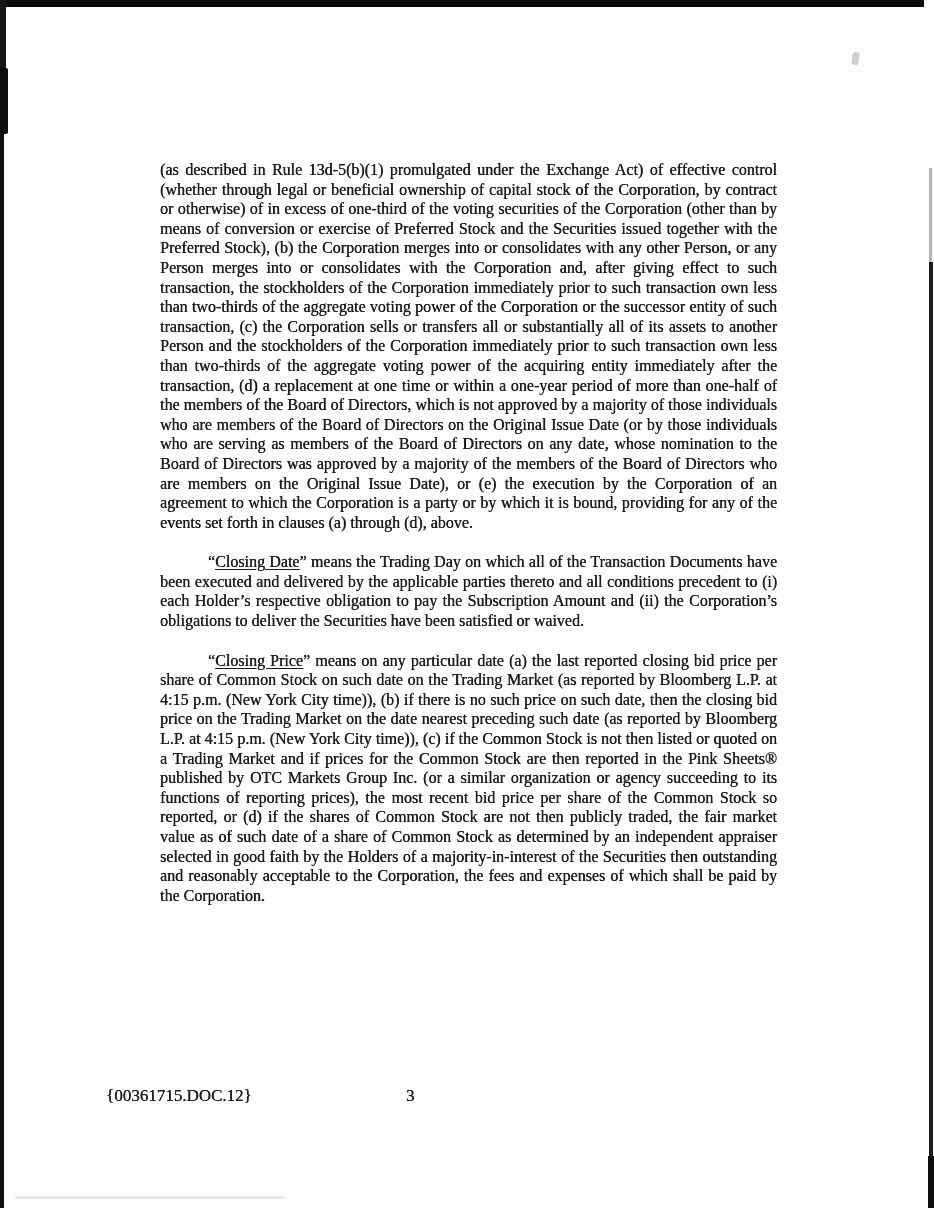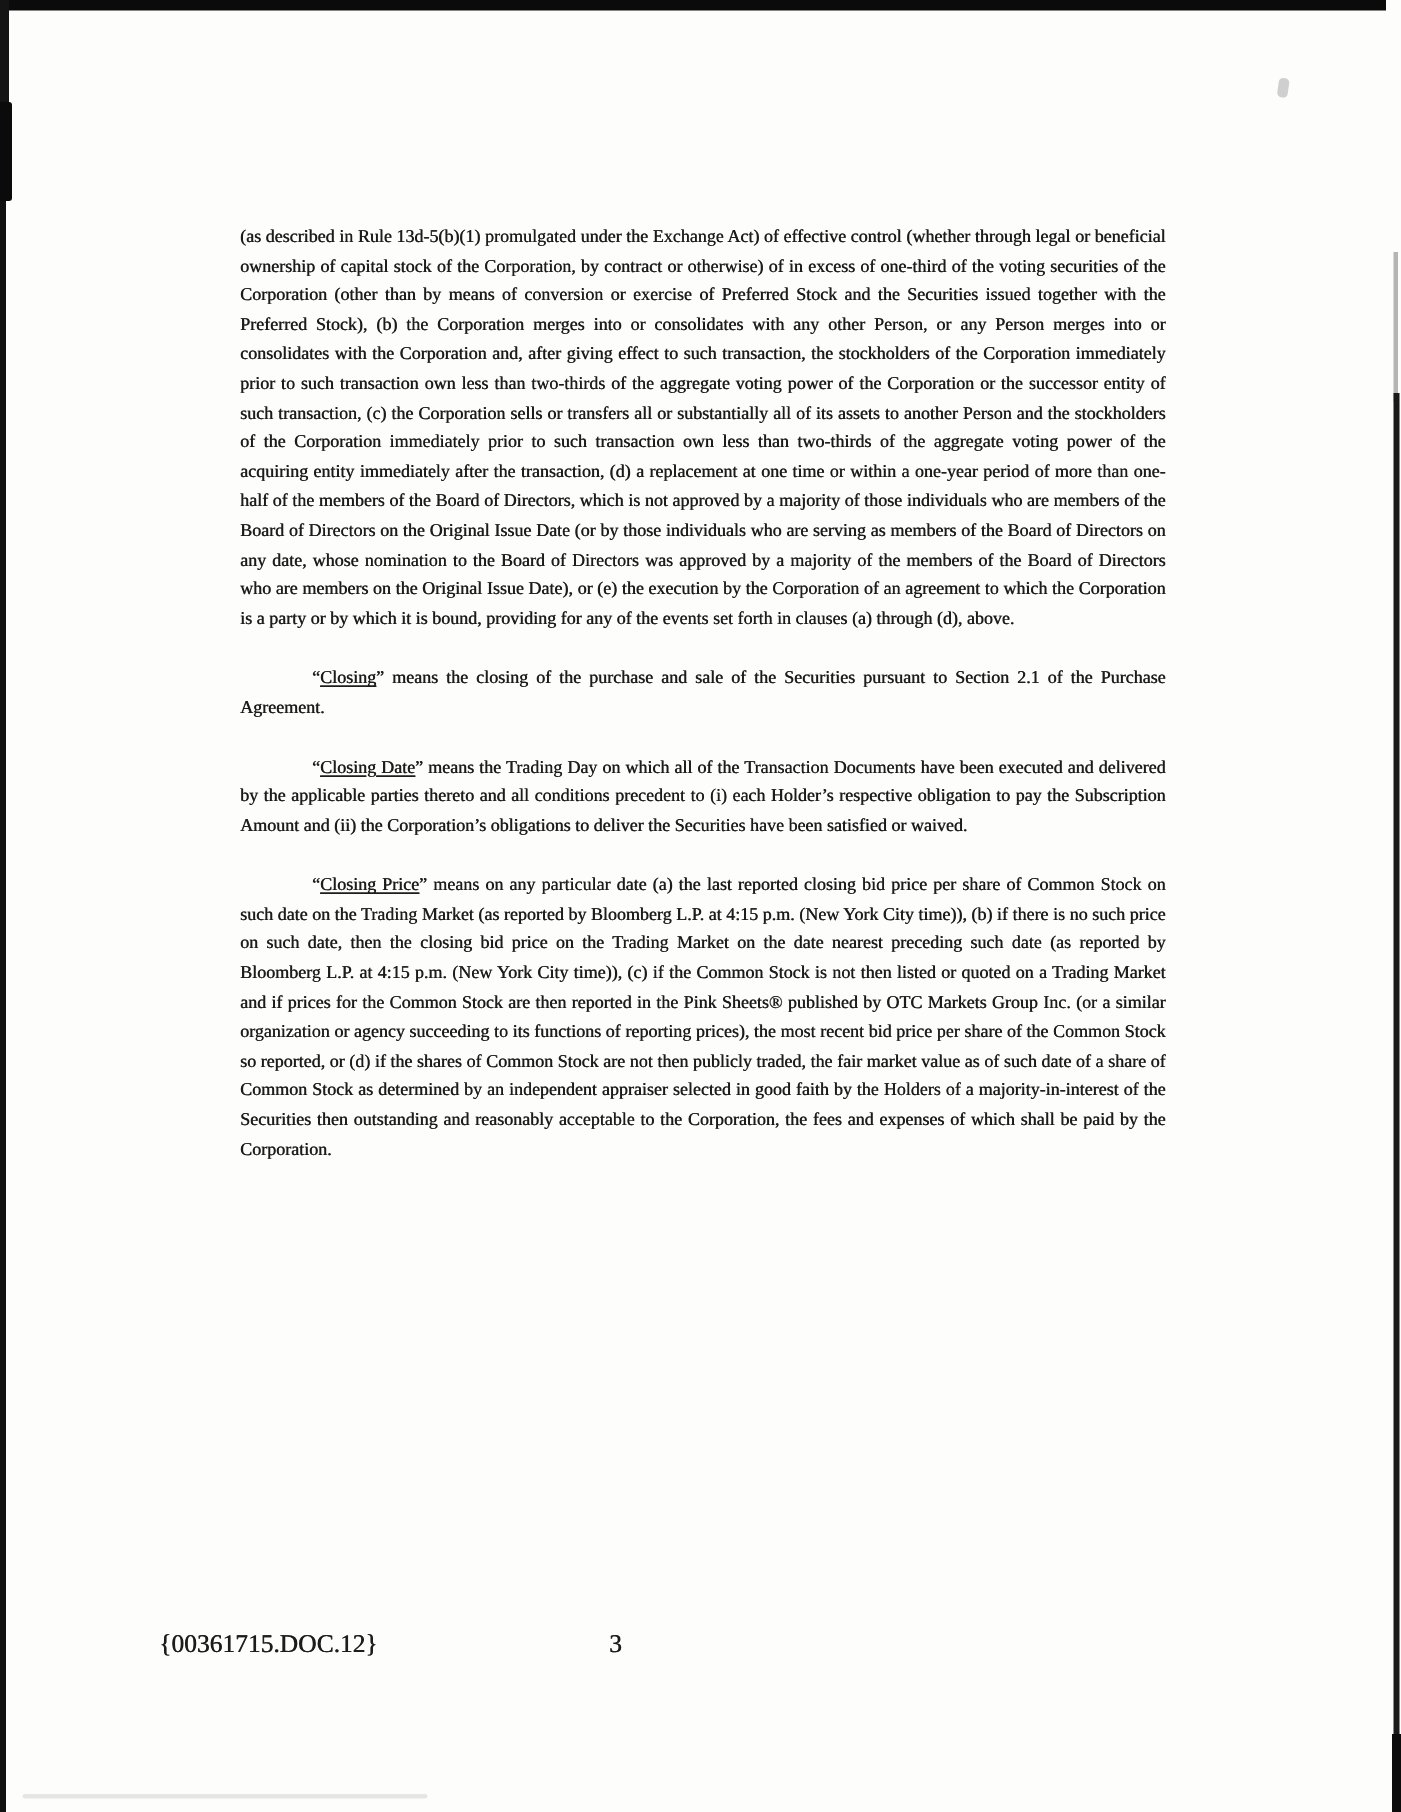--- a/index.html
+++ b/index.html
@@ -25,23 +25,23 @@
   .right-edge-light{ left: 929px; top: 168px; width: 3px; height: 100px; background: #b5b5b5; }
   .right-edge      { left: 929px; top: 262px; width: 4px; height: 946px; background: #1a1a1a; }
   .right-edge-bot  { left: 928px; top: 1156px; width: 6px; height: 52px; background: #0c0c0c; }
   .speck           { left: 852px; top: 52px; width: 7px; height: 13px; background: #cfcfcf; border-radius: 3px; transform: rotate(8deg); }
   .bottom-smudge   { left: 15px; top: 1196px; width: 270px; height: 3px; background: #e6e6e6; border-radius: 2px; }
 
   
   .content {
     position: absolute;
     left: 160px;
-    top: 148px;
+    top: 160px;
     width: 617px;
-    font-size: 12px;
+    font-size: 16px;
     line-height: 19.6px;
     text-align: justify;
     text-shadow: 0.3px 0 0 currentColor; 
   }
   .content p { margin: 0 0 20px 0; }
   .content p.indent { text-indent: 48px; }
   .term {
     text-decoration: underline;
     text-underline-offset: 2px;
   }
@@ -70,21 +70,20 @@
   <div class="artifact right-edge-light"></div>
   <div class="artifact right-edge"></div>
   <div class="artifact right-edge-bot"></div>
   <div class="artifact speck"></div>
   <div class="artifact bottom-smudge"></div>
 
   <main class="content">
 
     <p><span>(as described in Rule 13d-5(b)(1) promulgated under the Exchange Act) of effective control (whether through legal or beneficial ownership of capital stock of the Corporation, by contract or otherwise) of in excess of one-third of the voting securities of the Corporation (other than by means of conversion or exercise of Preferred Stock and the Securities issued together with the Preferred Stock), (b) the Corporation merges into or consolidates with any other Person, or any Person merges into or consolidates with the Corporation and, after giving effect to such transaction, the stockholders of the Corporation immediately prior to such transaction own less than two-thirds of the aggregate voting power of the Corporation or the successor entity of such transaction, (c) the Corporation sells or transfers all or substantially all of its assets to another Person and the stockholders of the Corporation immediately prior to such transaction own less than two-thirds of the aggregate voting power of the acquiring entity immediately after the transaction, (d) a replacement at one time or within a one-year period of more than one-half of the members of the Board of Directors, which is not approved by a majority of those individuals who are members of the Board of Directors on the Original Issue Date (or by those individuals who are serving as members of the Board of Directors on any date, whose nomination to the Board of Directors was approved by a majority of the members of the Board of Directors who are members on the Original Issue Date), or (e) the execution by the Corporation of an agreement to which the Corporation is a party or by which it is bound, providing for any of the events set forth in clauses (a) through (d), above.</span></p>
 
-    <p class="indent"><span>“</span><span class="term">Closing</span><span>” means the closing of the purchase and sale of the Securities pursuant to Section 2.1 of the Purchase Agreement.</span></p>
 
     <p class="indent"><span>“</span><span class="term">Closing Date</span><span>” means the Trading Day on which all of the Transaction Documents have been executed and delivered by the applicable parties thereto and all conditions precedent to (i) each Holder’s respective obligation to pay the Subscription Amount and (ii) the Corporation’s obligations to deliver the Securities have been satisfied or waived.</span></p>
 
     <p class="indent"><span>“</span><span class="term">Closing Price</span><span>” means on any particular date (a) the last reported closing bid price per share of Common Stock on such date on the Trading Market (as reported by Bloomberg L.P. at 4:15 p.m. (New York City time)), (b) if there is no such price on such date, then the closing bid price on the Trading Market on the date nearest preceding such date (as reported by Bloomberg L.P. at 4:15 p.m. (New York City time)), (c) if the Common Stock is not then listed or quoted on a Trading Market and if prices for the Common Stock are then reported in the Pink Sheets® published by OTC Markets Group Inc. (or a similar organization or agency succeeding to its functions of reporting prices), the most recent bid price per share of the Common Stock so reported, or (d) if the shares of Common Stock are not then publicly traded, the fair market value as of such date of a share of Common Stock as determined by an independent appraiser selected in good faith by the Holders of a majority-in-interest of the Securities then outstanding and reasonably acceptable to the Corporation, the fees and expenses of which shall be paid by the Corporation.</span></p>
 
   </main>
 
   <footer class="footer">
     <span class="doc-id">{00361715.DOC.12}</span>
     <span class="page-num">3</span>

